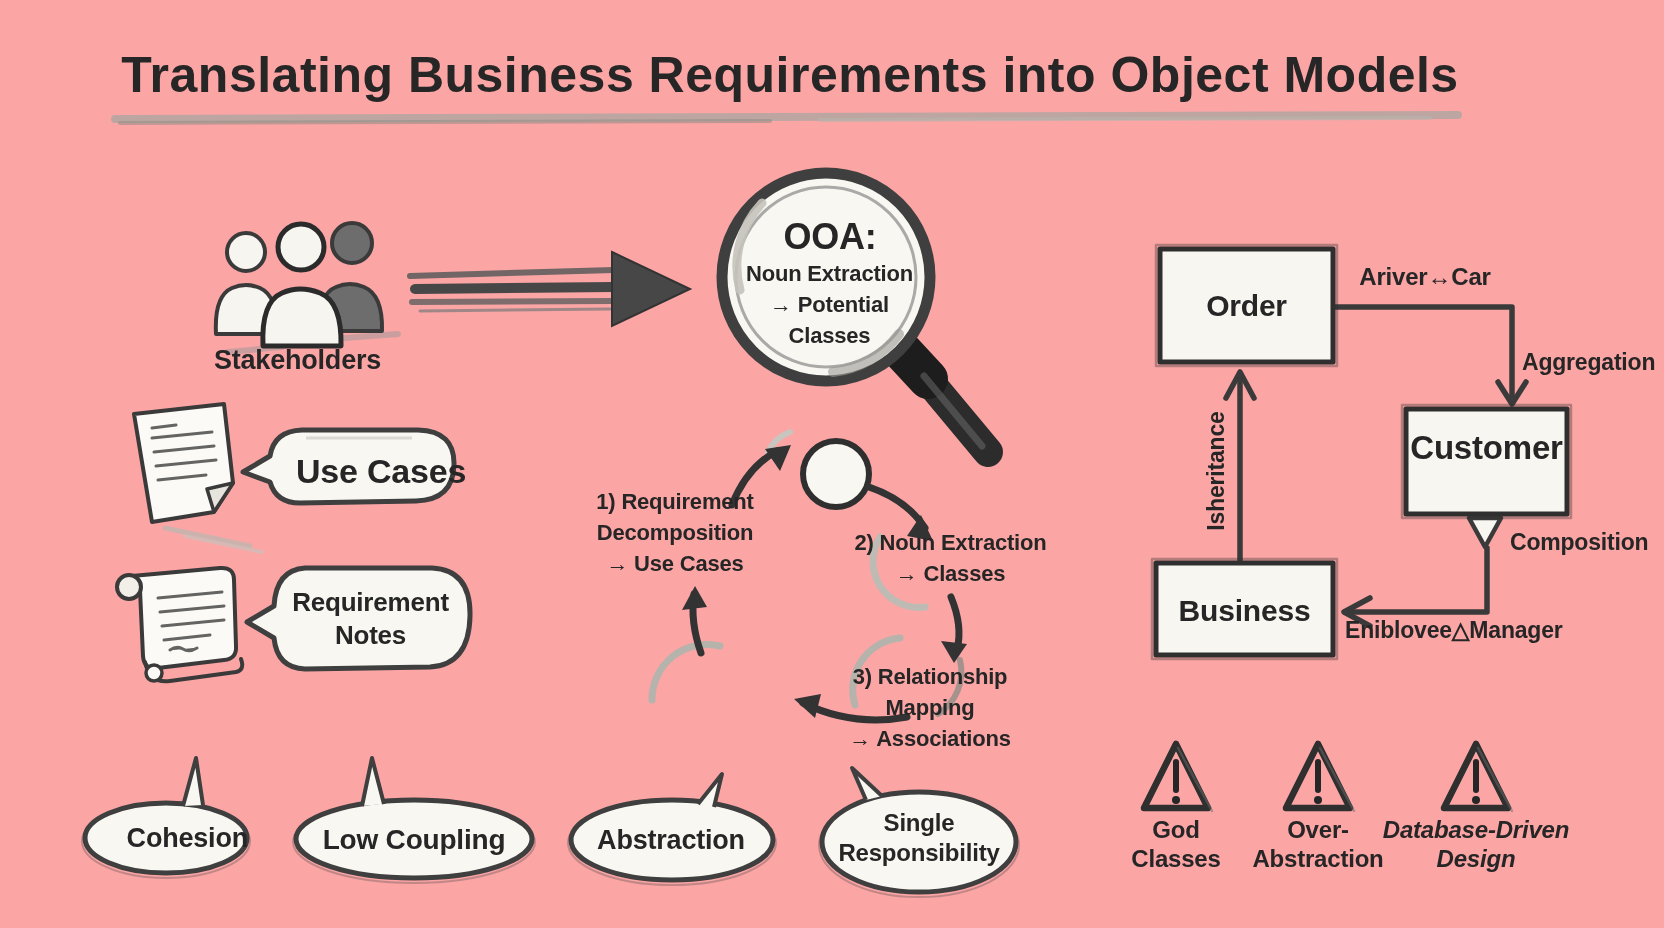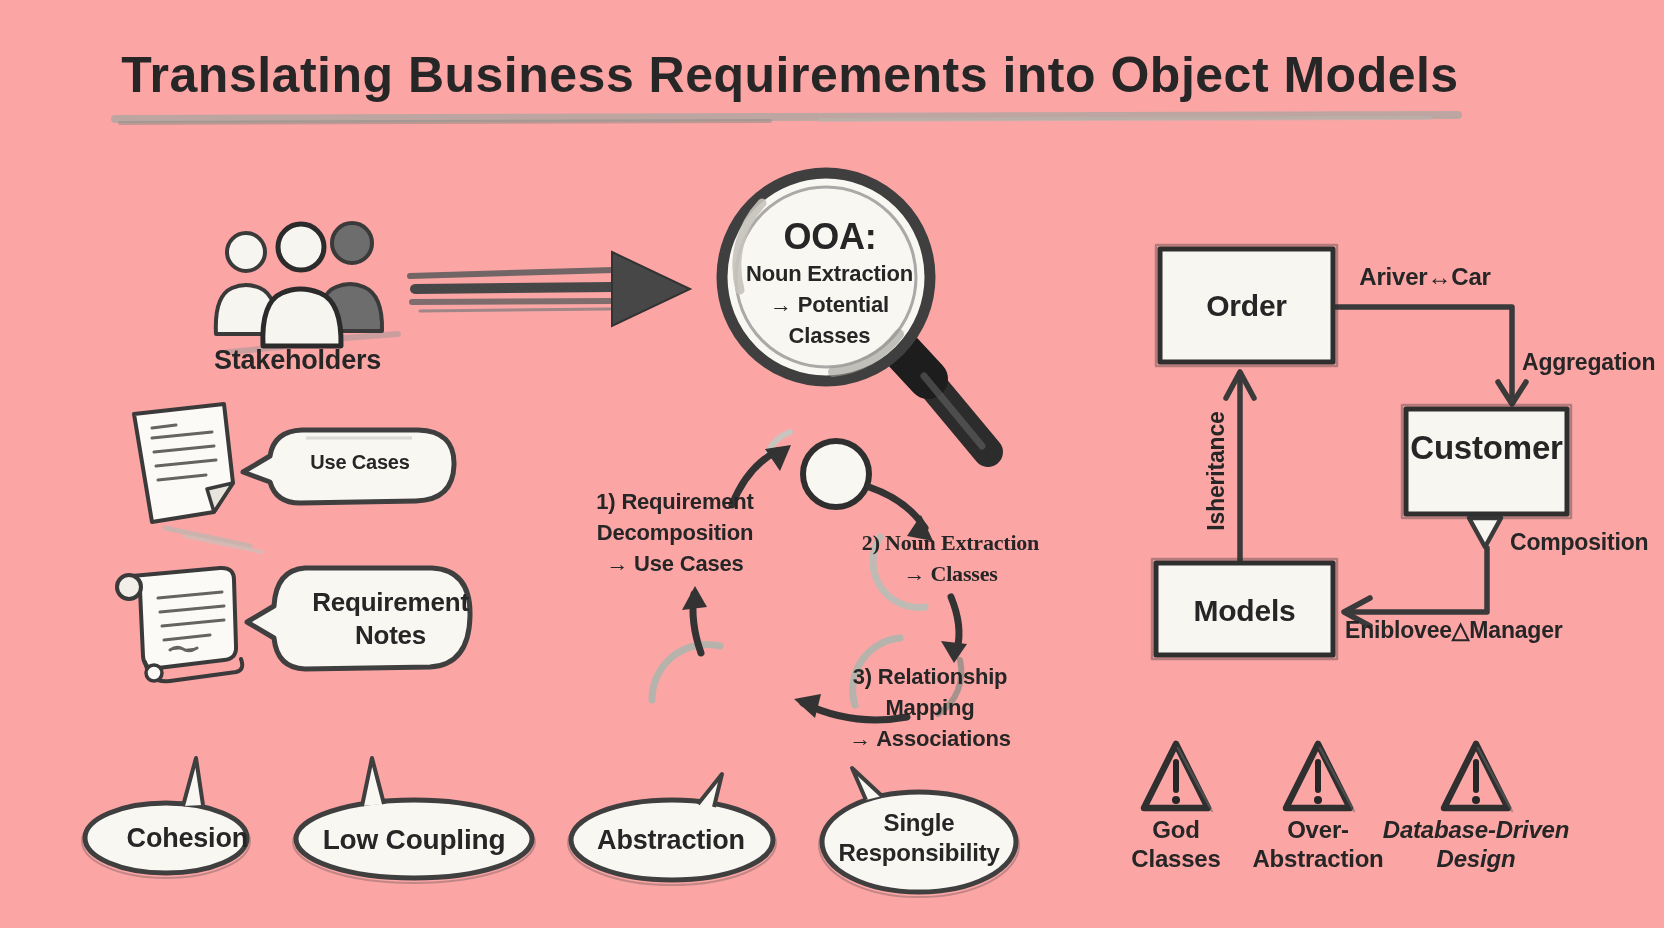--- a/index.html
+++ b/index.html
@@ -183,36 +183,36 @@
 
   <div class="txt script" style="left:60px;top:44px;width:1460px;font-size:50px;">Translating Business Requirements into Object Models</div>
 
   <div class="txt" style="left:735px;top:214px;width:190px;font-size:36px;">OOA:</div>
 
   <div class="txt" style="left:195px;top:344px;width:205px;font-size:27px;">Stakeholders</div>
   <div class="txt" style="left:722px;top:258px;width:215px;font-size:22px;line-height:31px;">Noun Extraction
 → Potential
 Classes</div>
 
-  <div class="txt" style="left:280px;top:450px;width:160px;font-size:20px;">Use Cases</div>
-  <div class="txt" style="left:288px;top:586px;width:165px;font-size:26px;line-height:33px;margin-left:20px;">Requirement
+  <div class="txt" style="left:296px;top:450px;width:160px;font-size:34px;">Use Cases</div>
+  <div class="txt" style="left:288px;top:586px;width:165px;font-size:26px;line-height:33px;">Requirement
 Notes</div>
 
   <div class="txt" style="left:555px;top:486px;width:240px;font-size:22px;line-height:31px;">1) Requirement
 Decomposition
 → Use Cases</div>
-  <div class="txt" style="left:838px;top:527px;width:225px;font-size:22px;line-height:31px;font-family:Liberation Serif, serif;">2) Noun Extraction
+  <div class="txt" style="left:838px;top:527px;width:225px;font-size:22px;line-height:31px;">2) Noun Extraction
 → Classes</div>
   <div class="txt" style="left:825px;top:661px;width:210px;font-size:22px;line-height:31px;">3) Relationship
 Mapping
 → Associations</div>
 
   <div class="txt" style="left:1160px;top:287px;width:173px;font-size:30px;">Order</div>
   <div class="txt" style="left:1406px;top:420px;width:161px;font-size:33px;margin-top:7px;">Customer</div>
-  <div class="txt" style="left:1156px;top:592px;width:177px;font-size:30px;">Models</div>
+  <div class="txt" style="left:1156px;top:592px;width:177px;font-size:30px;">Business</div>
   <div class="txt" style="left:1355px;top:262px;width:140px;font-size:24px;">Ariver↔Car</div>
   <div class="txt left" style="left:1522px;top:348px;width:150px;font-size:23px;">Aggregation</div>
   <div class="txt vtxt" style="left:1216px;top:471px;font-size:23px;">Isheritance</div>
   <div class="txt left" style="left:1510px;top:528px;width:150px;font-size:23px;">Composition</div>
   <div class="txt" style="left:1345px;top:616px;width:215px;font-size:23px;">Eniblovee△Manager</div>
 
   <div class="txt" style="left:86px;top:822px;width:162px;font-size:27px;text-align:right;">Cohesion</div>
   <div class="txt" style="left:298px;top:822px;width:232px;font-size:28px;">Low Coupling</div>
   <div class="txt" style="left:572px;top:824px;width:198px;font-size:27px;">Abstraction</div>
   <div class="txt" style="left:821px;top:808px;width:196px;font-size:24px;line-height:30px;">Single

